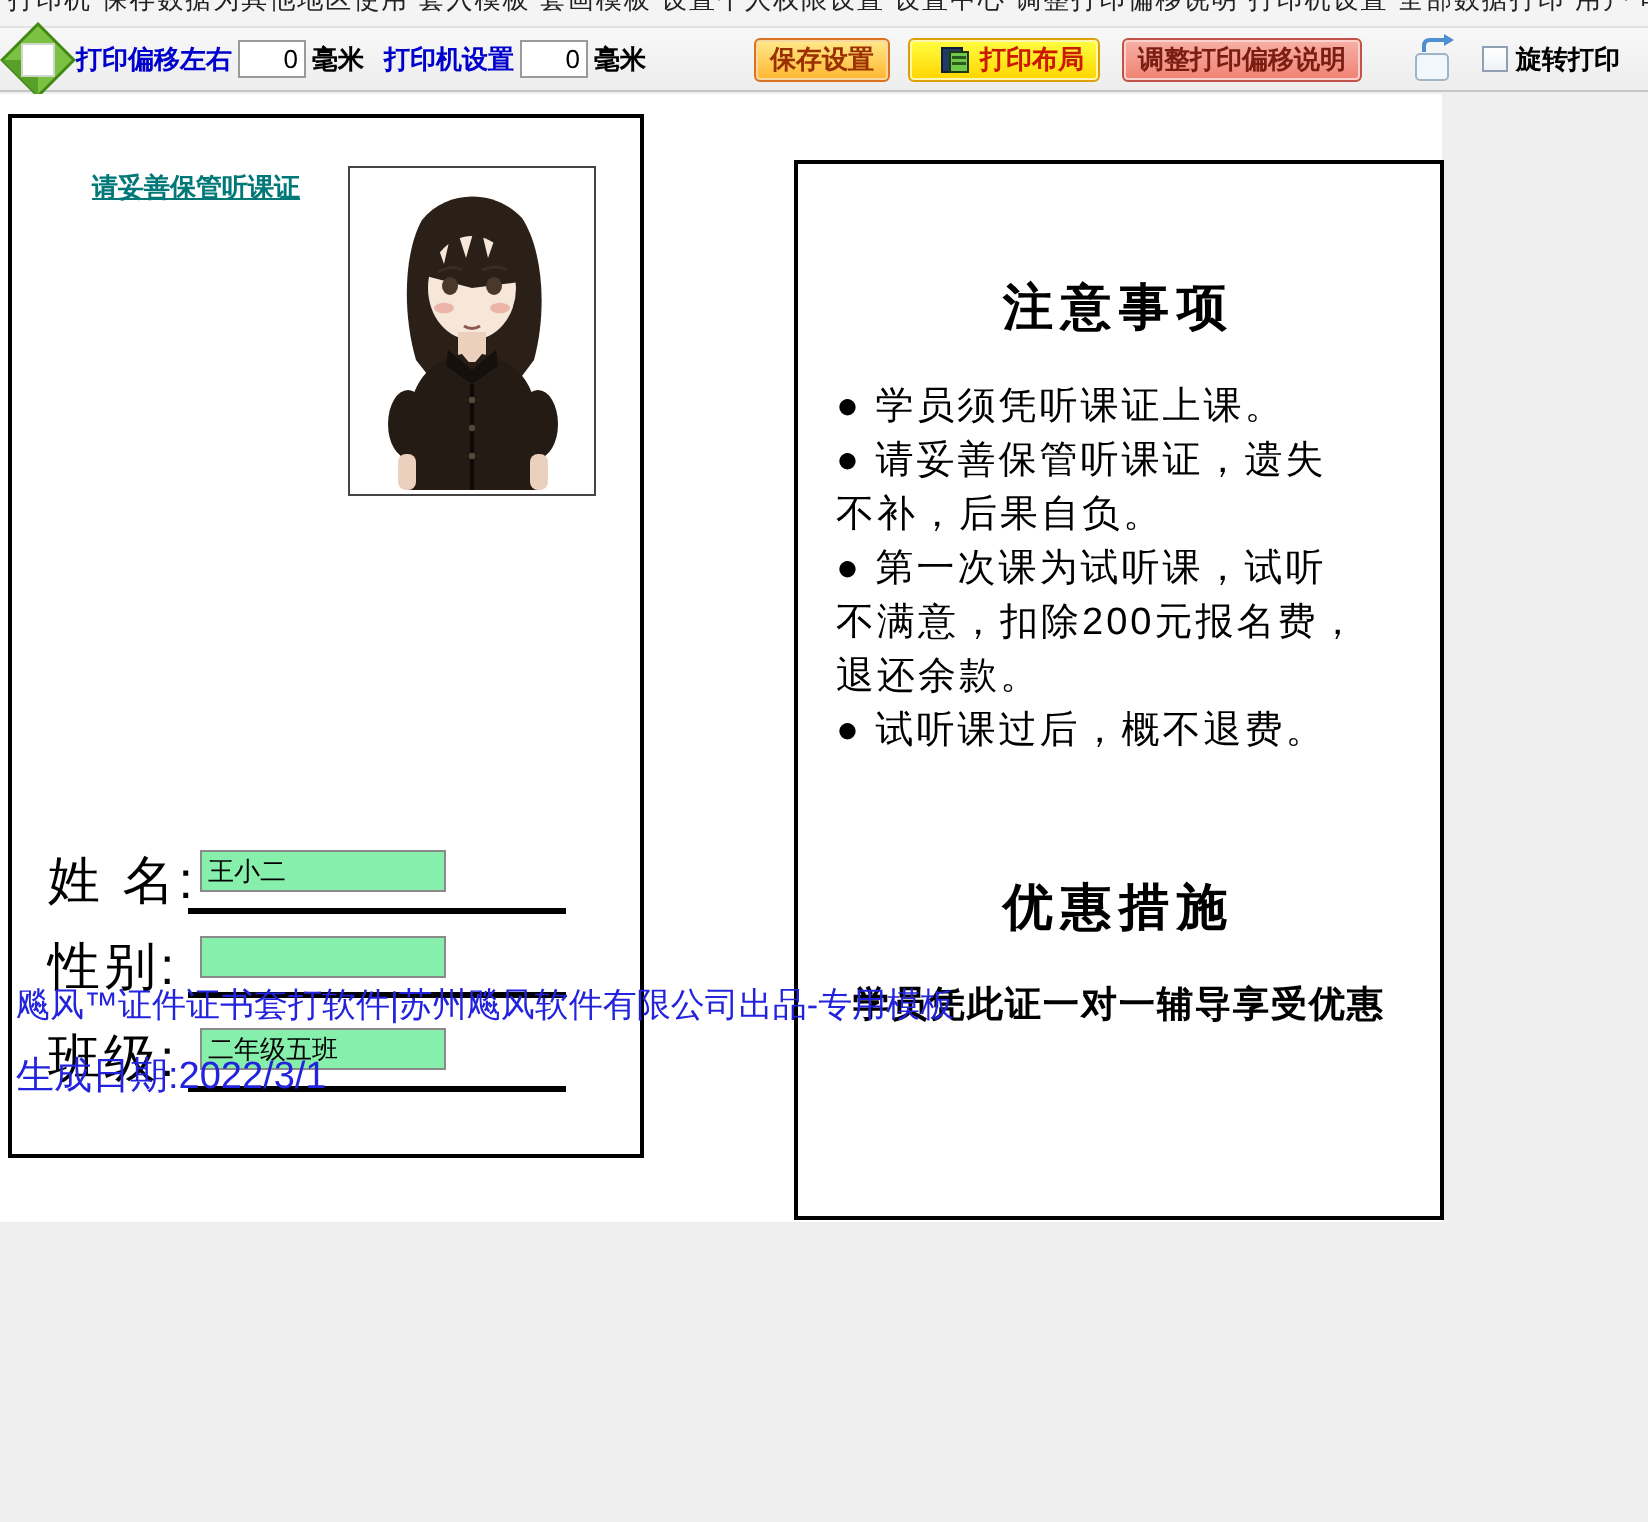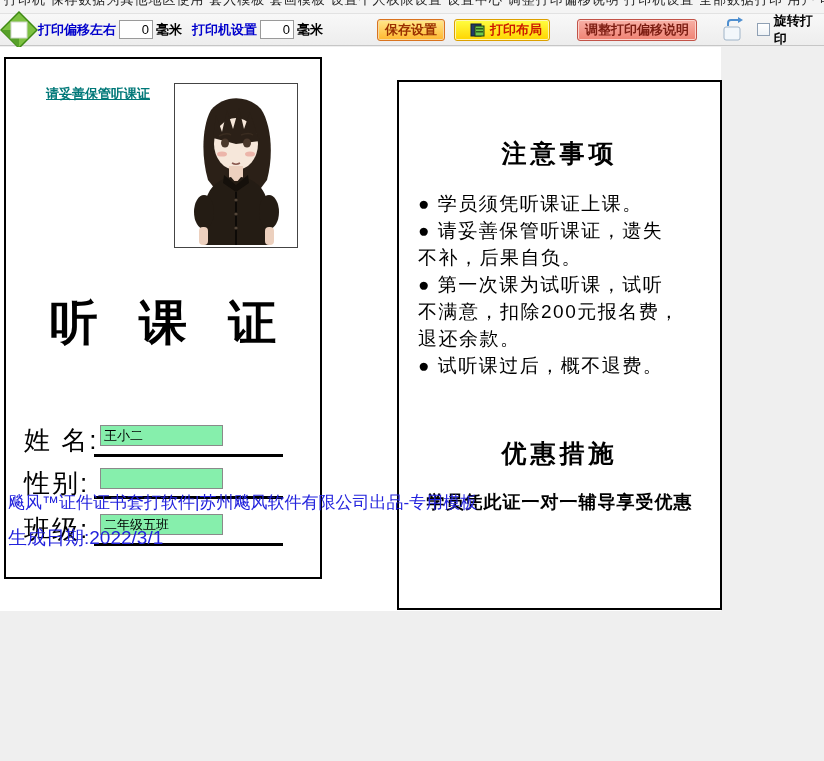--- a/index.html
+++ b/index.html
@@ -23,21 +23,21 @@
   .tb-unit { color:#000; font-size:13px; font-weight:bold; white-space:nowrap; }
   .tb-input { width:34px; height:19px; border:1px solid #9a9a9a; background:#fff;
     font-size:13px; text-align:right; padding-right:3px; margin:0 3px; }
   .btn { height:22px; font-size:13px; font-weight:bold; padding:0 7px;
     border-radius:3px; cursor:pointer; white-space:nowrap;
     display:inline-flex; align-items:center; gap:4px; }
   .btn-save { margin-left:54px; background:linear-gradient(#ffe98c,#ffb62e);
     border:1px solid #d9731f; color:#9a3000; box-shadow:0 0 0 1px #f6d8a0 inset; }
   .btn-layout { margin-left:9px; background:linear-gradient(#ffff42,#ffd400);
     border:1px solid #dca000; color:#cc1a00; box-shadow:0 0 0 1px #fff6b0 inset;padding-left:15px; }
-  .btn-adjust { margin-left:27px; background:linear-gradient(#f7b0a6,#ef8273);
+  .btn-adjust { margin-left:11px; background:linear-gradient(#f7b0a6,#ef8273);
     border:1px solid #c25348; color:#7c1d12; box-shadow:0 0 0 1px #fbd3cc inset; }
   .rotate-wrap { margin-left:24px; width:27px; height:26px; }
   .chk { margin-left:9px; width:13px; height:13px; border:1px solid #8fa0b4;
     background:linear-gradient(#fff,#eef2f6); display:inline-block; }
   .chk-label { margin-left:4px; font-size:13px; color:#000; font-weight:bold; }
 
   
   .workspace { position:absolute; top:47px; left:0; width:721px; height:564px;
     background:#fff; }
 
@@ -154,21 +154,20 @@
           <ellipse cx="94" cy="128" rx="10" ry="17" fill="#241c14"></ellipse>
           <rect x="24" y="143" width="9" height="18" rx="4" fill="#ecd0be"></rect>
           <rect x="90" y="143" width="9" height="18" rx="4" fill="#ecd0be"></rect>
           <line x1="61" y1="108" x2="61" y2="161" stroke="#0d0a07" stroke-width="2"></line>
           <circle cx="61" cy="116" r="1.6" fill="#55473a"></circle>
           <circle cx="61" cy="130" r="1.6" fill="#55473a"></circle>
           <circle cx="61" cy="144" r="1.6" fill="#55473a"></circle>
         </svg>
       </div>
 
-      <div class="card-title">听 课 证</div>
 
       <div class="field-row row-name">
         <span class="field-label">姓 名:</span>
         <input class="field-input" type="text" value="王小二" style="">
       </div>
       <div class="underline ul-name"></div>
 
       <div class="field-row row-gender">
         <span class="field-label">性别:</span>
         <input class="field-input" type="text" value="" style="">

